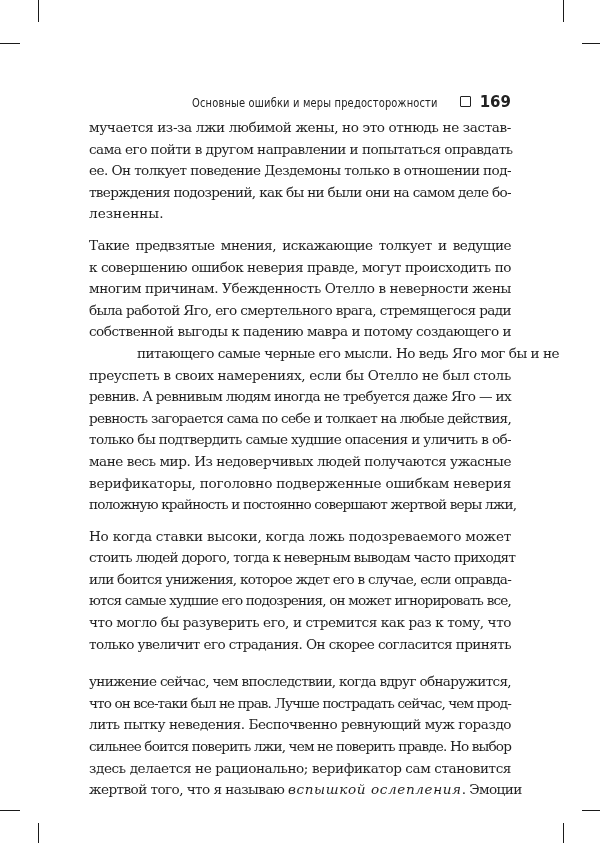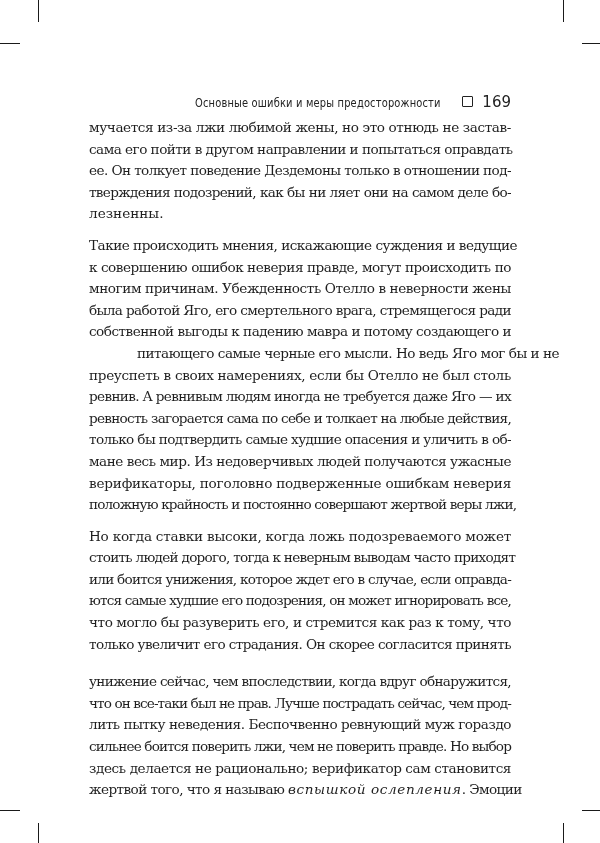--- a/index.html
+++ b/index.html
@@ -7,21 +7,21 @@
   .crop { position:absolute; background:#1a1a1a; }
   .crop.v { width:1px; height:22px; }
   .crop.h { height:1px; width:20px; }
   .header {
     position:absolute; top:93px; left:80px; width:431px;
     display:flex; justify-content:flex-end; align-items:baseline;
     font-family:"DejaVu Sans", sans-serif; color:#222;
   }
   .running-title { font-size:11.5px; letter-spacing:0.2px; transform:scaleX(0.86); transform-origin:right center; margin-right:22px; }
   .box-icon { width:9px; height:9px; border:1.5px solid #222; border-radius:1px; display:inline-block; margin-right:9px; position:relative; top:0px; }
-  .page-num { font-size:15px; font-weight:normal; }
+  .page-num { font-size:15px; font-weight:bold; }
   .body-text {
     position:absolute; top:117px; left:89px; width:422px;
     font-family:"DejaVu Serif", serif; font-size:13.6px; line-height:21.6px;
     color:#1f1f1f; text-align:justify;
   }
   .para { margin:0 0 10px 0; }
   .line { display:block; white-space:nowrap; text-align-last:justify; text-align:justify; }
   .line.last { text-align-last:left; }
   em { font-style:italic; letter-spacing:0.6px; }
 </style>
@@ -41,25 +41,25 @@
   <span class="running-title">Основные ошибки и меры предосторожности</span>
   <span class="box-icon"></span>
   <span class="page-num">169</span>
 </div>
 
 <div class="body-text">
   <div class="para">
     <span class="line" style="display: block; letter-spacing: -0.393366px;">мучается из-за лжи любимой жены, но это отнюдь не застав-</span>
     <span class="line" style="display: block; letter-spacing: -0.530172px;">сама его пойти в другом направлении и попытаться оправдать</span>
     <span class="line" style="display: block; letter-spacing: -0.582166px;">ее. Он толкует поведение Дездемоны только в отношении под-</span>
-    <span class="line" style="display: block; letter-spacing: -0.672934px;">тверждения подозрений, как бы ни ляет они на самом деле бо-</span>
+    <span class="line" style="display: block; letter-spacing: -0.672934px;">тверждения подозрений, как бы ни были они на самом деле бо-</span>
     <span class="line last" style="display: block;">лезненны.</span>
   </div>
   <div class="para">
-    <span class="line" style="display: block; letter-spacing: -0.503183px;">Такие происходить мнения, искажающие суждения и ведущие</span>
+    <span class="line" style="display: block; letter-spacing: -0.503183px;">Такие предвзятые мнения, искажающие толкует и ведущие</span>
     <span class="line" style="display: block; letter-spacing: -0.449777px;">к совершению ошибок неверия правде, могут происходить по</span>
     <span class="line" style="display: block; letter-spacing: -0.415509px;">многим причинам. Убежденность Отелло в неверности жены</span>
     <span class="line" style="display: block; letter-spacing: -0.617585px;">была работой Яго, его смертельного врага, стремящегося ради</span>
     <span class="line" style="display: block; letter-spacing: -0.500837px;">собственной выгоды к падению мавра и потому создающего и</span>
     <span class="line" style="display: block; letter-spacing: -0.511239px; margin-left: 48px;">питающего самые черные его мысли. Но ведь Яго мог бы и не</span>
     <span class="line" style="display: block; letter-spacing: -0.315789px;">преуспеть в своих намерениях, если бы Отелло не был столь</span>
     <span class="line" style="display: block; letter-spacing: -0.662177px;">ревнив. А ревнивым людям иногда не требуется даже Яго — их</span>
     <span class="line" style="display: block; letter-spacing: -0.72874px;">ревность загорается сама по себе и толкает на любые действия,</span>
     <span class="line" style="display: block; letter-spacing: -0.630297px;">только бы подтвердить самые худшие опасения и уличить в об-</span>
     <span class="line" style="display: block; letter-spacing: -0.464205px;">мане весь мир. Из недоверчивых людей получаются ужасные</span>

